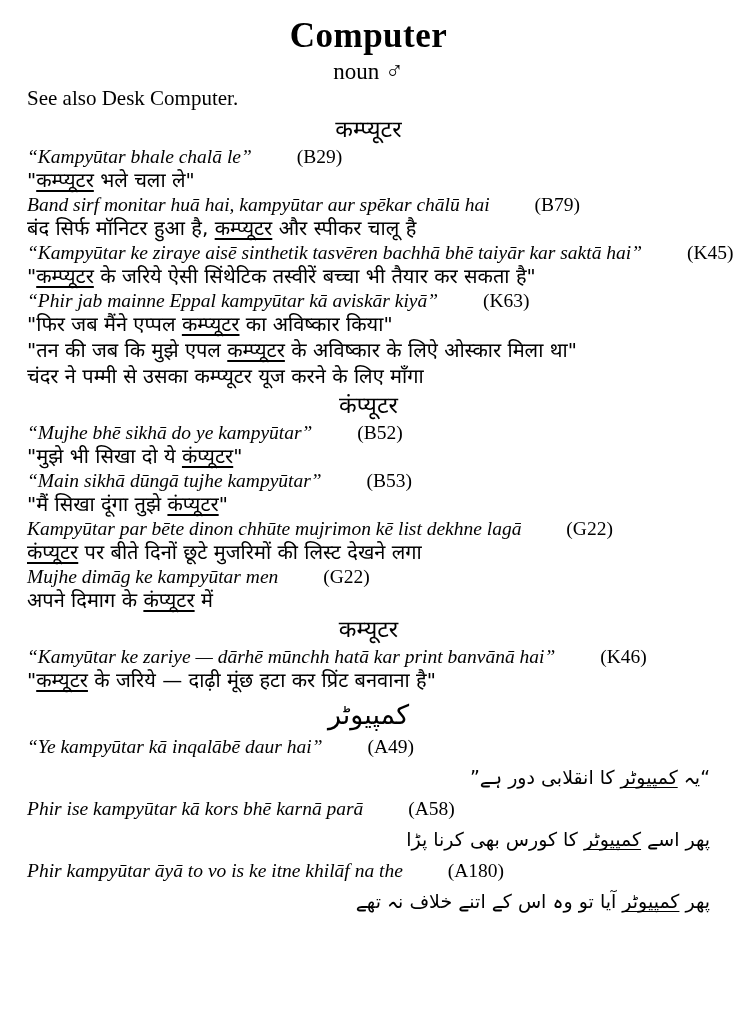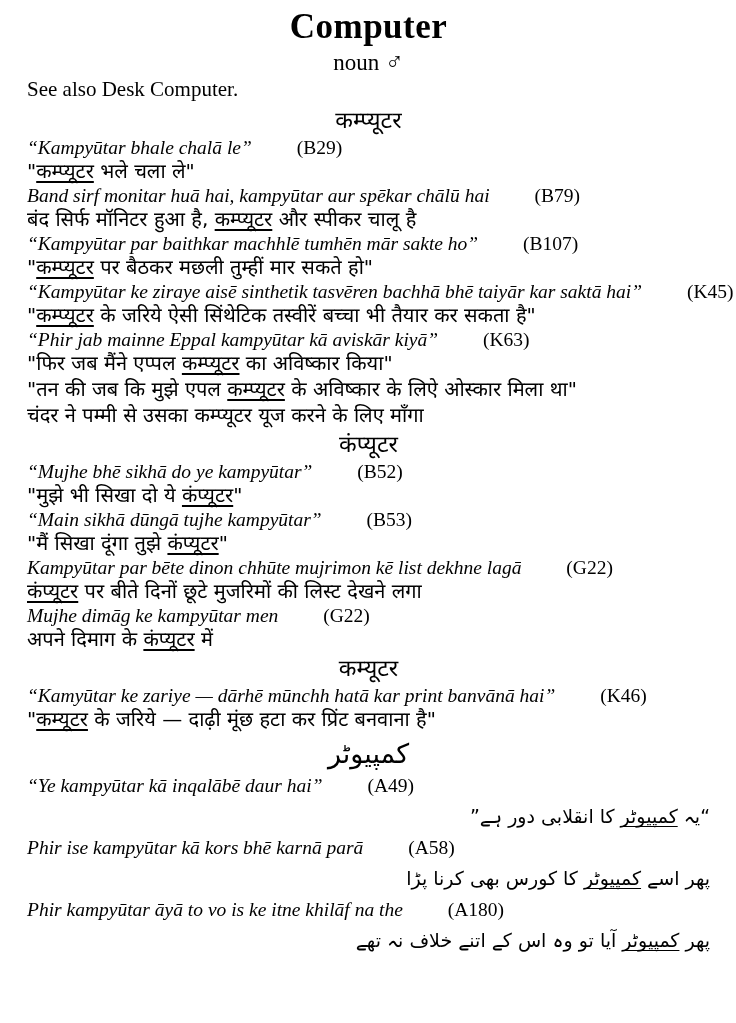--- a/index.html
+++ b/index.html
@@ -1,17 +1,17 @@
 <!DOCTYPE html>
 <html><head>
 <meta charset="utf-8">
 <style>
   html,body{margin:0;padding:0;background:#fff;color:#000;}
   body{width:736px;height:1023px;overflow:hidden;}
-  .page{padding:6px 26px 0 27px;}
+  .page{padding:15px 26px 0 27px;}
   .title{font:bold 35px/42px "Liberation Serif",serif;text-align:center;letter-spacing:0.5px;}
   .pos{font:23px/27px "Liberation Serif",serif;text-align:center;}
   .male{font-size:25px;}
   .see{font:21px/27px "Liberation Serif",serif;}
   .hdr{font:23px/28px "DejaVu Sans",sans-serif;text-align:center;margin:3px 0;}
   .uhdr{font:27px/34px "DejaVu Sans",sans-serif;text-align:center;margin:6px 0 4px;}
   .entry{margin-bottom:2px;}
   .roman{font:italic 19.5px/22px "Liberation Serif",serif;white-space:nowrap;}
   .kw{font-weight:normal;}
   .ref{font-style:normal;margin-left:40px;}
@@ -34,24 +34,20 @@
   <div class="entry">
     <div class="roman"><span>“</span><span class="kw">Kampyūtar</span><span> bhale chalā le” </span><span class="ref">(B29)</span></div>
     <div class="trans"><span>"</span><span class="ul">कम्प्यूटर</span><span> भले चला ले"</span></div>
   </div>
 
   <div class="entry">
     <div class="roman"><span>Band sirf monitar huā hai, </span><span class="kw">kampyūtar</span><span> aur spēkar chālū hai </span><span class="ref">(B79)</span></div>
     <div class="trans"><span>बंद सिर्फ मॉनिटर हुआ है, </span><span class="ul">कम्प्यूटर</span><span> और स्पीकर चालू है</span></div>
   </div>
 
-  <div class="entry">
-    <div class="roman"><span>“</span><span class="kw">Kampyūtar</span><span> par baithkar machhlē tumhēn mār sakte ho” </span><span class="ref">(B107)</span></div>
-    <div class="trans"><span>"</span><span class="ul">कम्प्यूटर</span><span> पर बैठकर मछली तुम्हीं मार सकते हो"</span></div>
-  </div>
 
   <div class="entry">
     <div class="roman"><span>“</span><span class="kw">Kampyūtar</span><span> ke ziraye aisē sinthetik tasvēren bachhā bhē taiyār kar saktā hai” </span><span class="ref">(K45)</span></div>
     <div class="trans"><span>"</span><span class="ul">कम्प्यूटर</span><span> के जरिये ऐसी सिंथेटिक तस्वीरें बच्चा भी तैयार कर सकता है"</span></div>
   </div>
 
   <div class="entry">
     <div class="roman"><span>“Phir jab mainne Eppal </span><span class="kw">kampyūtar</span><span> kā aviskār kiyā” </span><span class="ref">(K63)</span></div>
     <div class="trans"><span>"फिर जब मैंने एप्पल </span><span class="ul">कम्प्यूटर</span><span> का अविष्कार किया"</span></div>
   </div>

